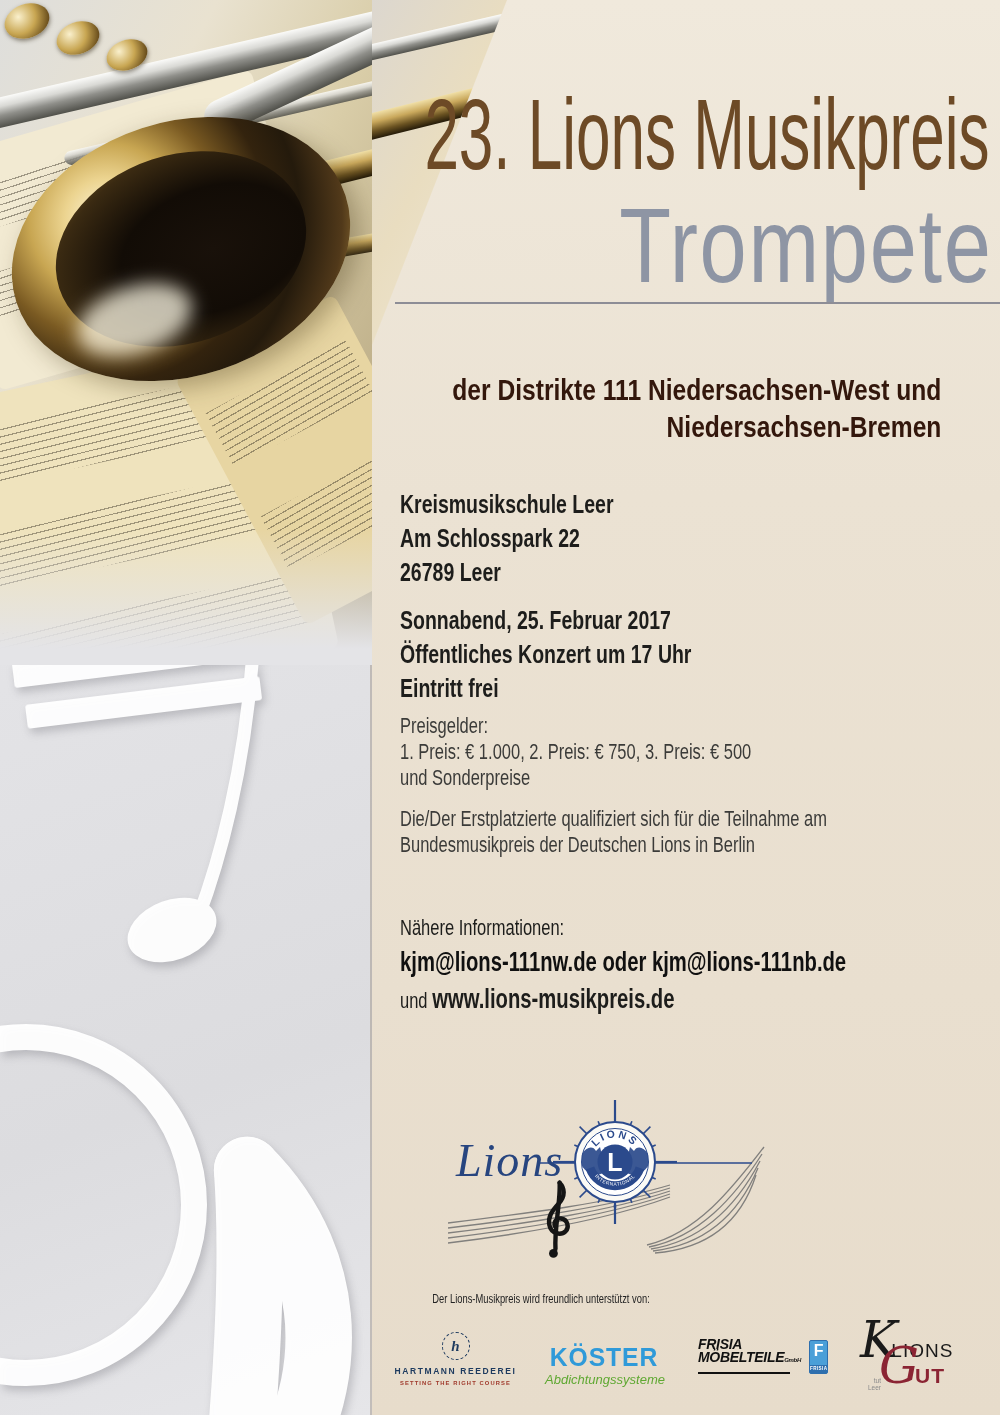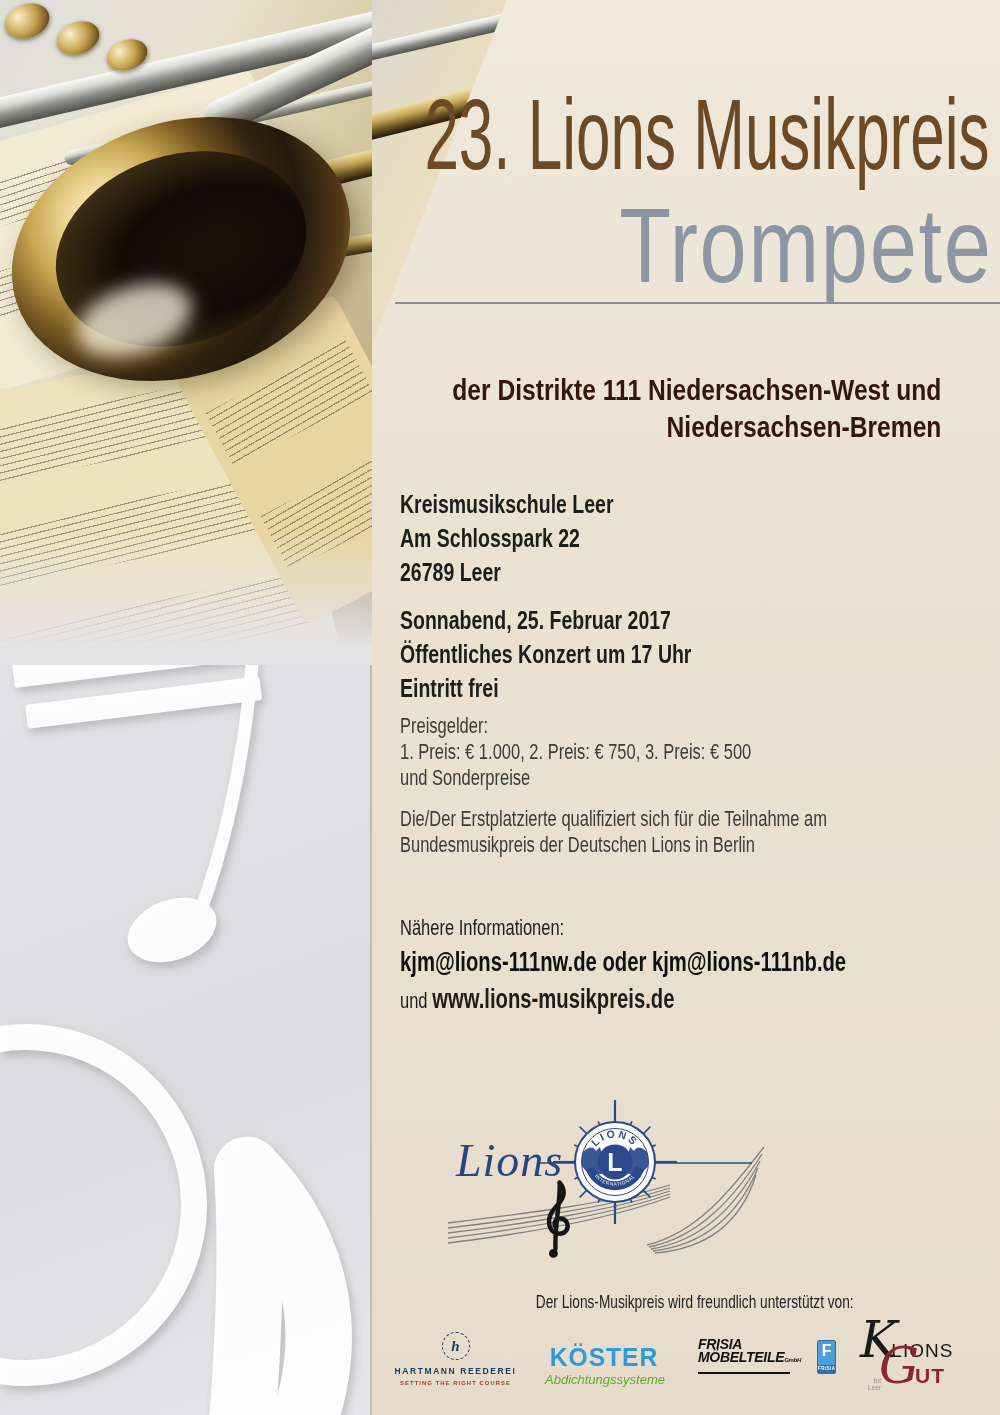--- a/index.html
+++ b/index.html
@@ -42,32 +42,32 @@
   .rule{position:absolute;left:395px;top:302px;width:605px;height:2px;background:#8d8d96;}
   .districts{font-size:30px;font-weight:bold;line-height:37px;color:#33170c;text-align:right;transform:scaleX(.82);}
   .bold-block{font-size:26px;font-weight:bold;line-height:34px;color:#1d1d1b;transform:scaleX(.75);}
   .reg-block{font-size:22px;line-height:26px;color:#3b3b39;transform:scaleX(.75);}
   .info-head{font-size:22px;color:#1d1d1b;transform:scaleX(.75);}
   .emails{font-size:27px;font-weight:bold;color:#101010;transform:scaleX(.75);}
   .webline{font-size:22px;color:#1d1d1b;transform:scaleX(.75);}
   .webline b{font-size:27px;}
   
   .brandword{position:absolute;font-family:"Liberation Serif",serif;font-style:italic;font-size:46px;color:#27457f;letter-spacing:1px;}
-  .caption{position:absolute;left:390px;top:1291px;width:610px;text-align:center;font-size:19px;color:#232323;}
+  .caption{position:absolute;left:390px;top:1291px;width:610px;font-size:13px;color:#232323;}
   .caption span{display:inline-block;transform:scaleX(.72);}
   
   .sp{position:absolute;text-align:center;}
   .h-circle{width:26px;height:26px;margin:0 auto;border:1.6px dashed #1d3a5f;border-radius:50%;
     font-family:"Liberation Serif",serif;font-style:italic;font-weight:bold;font-size:15px;color:#1d3a5f;
     display:flex;align-items:center;justify-content:center;}
   .h-name{margin-top:6px;font-size:8.5px;font-weight:bold;letter-spacing:1.6px;color:#1d3a5f;}
   .h-tag{margin-top:4px;font-size:5.8px;letter-spacing:1.1px;color:#a0392b;font-weight:bold;}
   .k-name{font-size:26px;font-weight:800;letter-spacing:1px;color:#2f9ad9;transform:scaleX(.95);transform-origin:50% 50%;}
   .k-tag{font-size:13px;font-style:italic;color:#5fa832;margin-top:-1px;}
-  .fr{display:flex;align-items:flex-start;gap:16px;text-align:left;}
+  .fr{display:flex;align-items:flex-start;gap:8px;text-align:left;}
   .fr-l1,.fr-l2{font-size:14px;font-weight:900;font-style:italic;color:#111;line-height:13px;letter-spacing:-.3px;}
   .fr-suffix{font-size:6px;font-weight:bold;}
   .fr-line{width:92px;height:2px;background:#111;margin-top:5px;}
   .fr-box{width:26px;height:32px;background:#4a9fd8;border:1px solid #2e6fae;border-radius:2px;margin-top:2px;
     display:flex;flex-direction:column;align-items:center;justify-content:space-between;}
   .fr-f{font-size:16px;font-weight:900;color:#fff;line-height:20px;}
   .fr-boxlabel{width:100%;background:#2e6fae;color:#fff;font-size:4.6px;font-weight:bold;letter-spacing:.4px;line-height:8px;}
   .kg{text-align:left;line-height:1;}
   .kg-row{display:flex;align-items:baseline;}
   .kg-script{font-family:"DejaVu Serif",serif;font-style:italic;font-size:50px;line-height:.8;}

